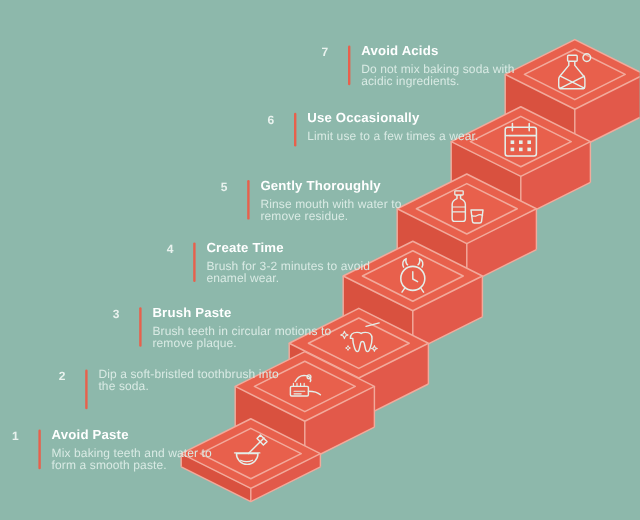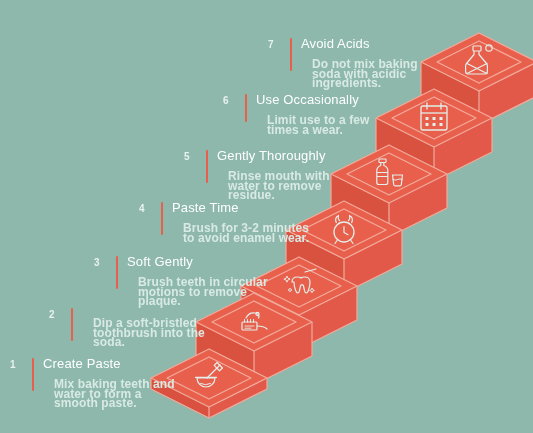--- a/index.html
+++ b/index.html
@@ -47,32 +47,32 @@
     background: #e8604c;
     border-radius: 1px;
     margin-right: 9px;
     flex: 0 0 auto;
   }
   .step-text {
     max-width: 152px;
   }
   .step-title {
     color: #ffffff;
-    font-size: 13px;
-    font-weight: normal;
+    font-size: 11px;
+    font-weight: bold;
     line-height: 11px;
     margin: 0 0 5px 0;
     letter-spacing: 0.15px;
   }
   .step-desc {
     color: #d9eae4;
-    font-size: 12px;
-    font-weight: bold;
+    font-size: 10px;
+    font-weight: normal;
     line-height: 9.6px;
-    margin: 11px;
+    margin: 0;
     letter-spacing: 0.1px;
   }
 </style>
 </head>
 <body>
 
 <div id="stage">
 
   <svg id="stairs-svg" viewBox="0 0 533 433">
     <defs>
@@ -254,44 +254,44 @@
     <div class="step-text">
       <p class="step-title">Gently Thoroughly</p>
       <p class="step-desc">Rinse mouth with water to remove residue.</p>
     </div>
   </div>
 
   <div class="step-label" style="left:139px; top:202px;">
     <div class="step-num">4</div>
     <div class="accent-bar" style="height:33px;"></div>
     <div class="step-text">
-      <p class="step-title">Paste Time</p>
+      <p class="step-title">Create Time</p>
       <p class="step-desc">Brush for 3-2 minutes to avoid enamel wear.</p>
     </div>
   </div>
 
   <div class="step-label" style="left:94px; top:256px;">
     <div class="step-num">3</div>
     <div class="accent-bar" style="height:33px;"></div>
     <div class="step-text">
-      <p class="step-title">Soft Gently</p>
+      <p class="step-title">Brush Paste</p>
       <p class="step-desc">Brush teeth in circular motions to remove plaque.</p>
     </div>
   </div>
 
   <div class="step-label" style="left:49px; top:308px;">
     <div class="step-num">2</div>
     <div class="accent-bar" style="height:33px;"></div>
     <div class="step-text">
       <p class="step-desc">Dip a soft-bristled toothbrush into the soda.</p>
     </div>
   </div>
 
   <div class="step-label" style="left:10px; top:358px;">
     <div class="step-num">1</div>
     <div class="accent-bar" style="height:33px;"></div>
     <div class="step-text">
-      <p class="step-title">Create Paste</p>
+      <p class="step-title">Avoid Paste</p>
       <p class="step-desc">Mix baking teeth and water to form a smooth paste.</p>
     </div>
   </div>
 
 </div>
 
 </body></html>

